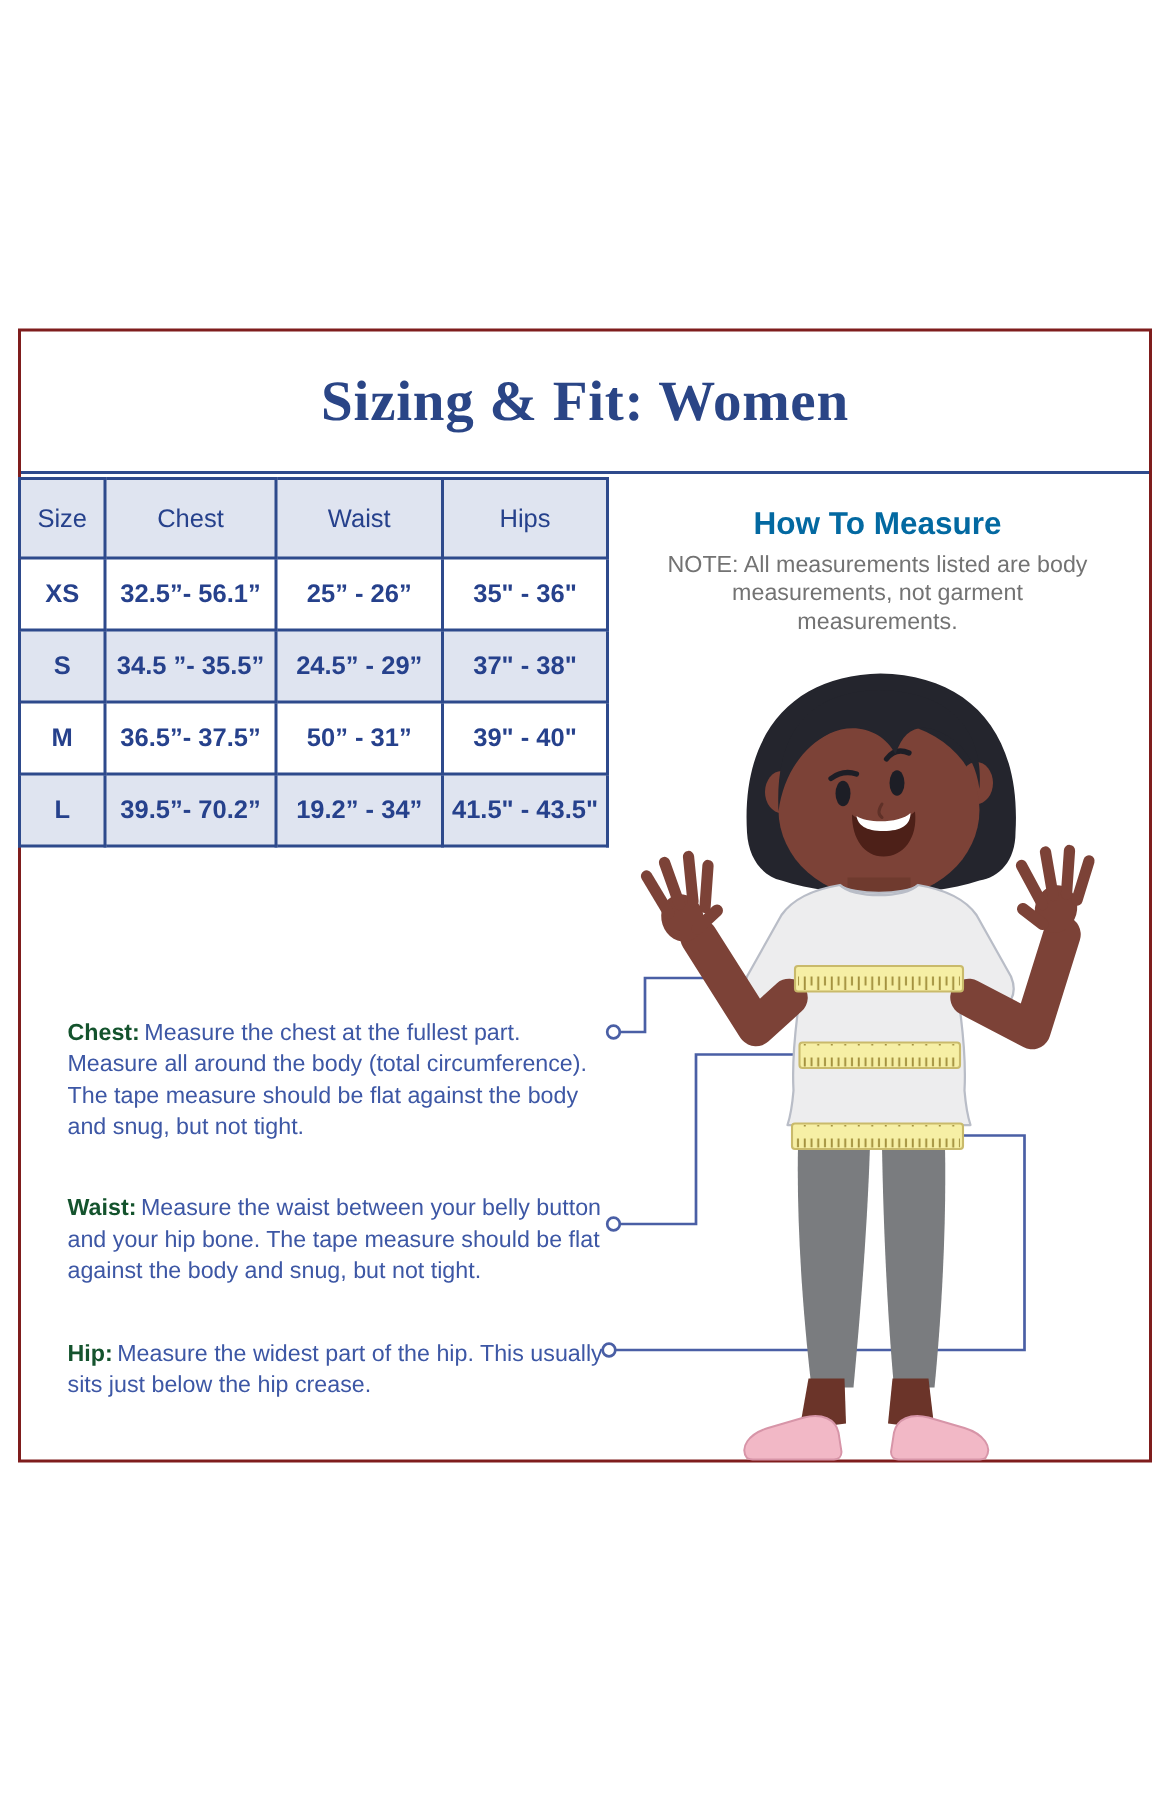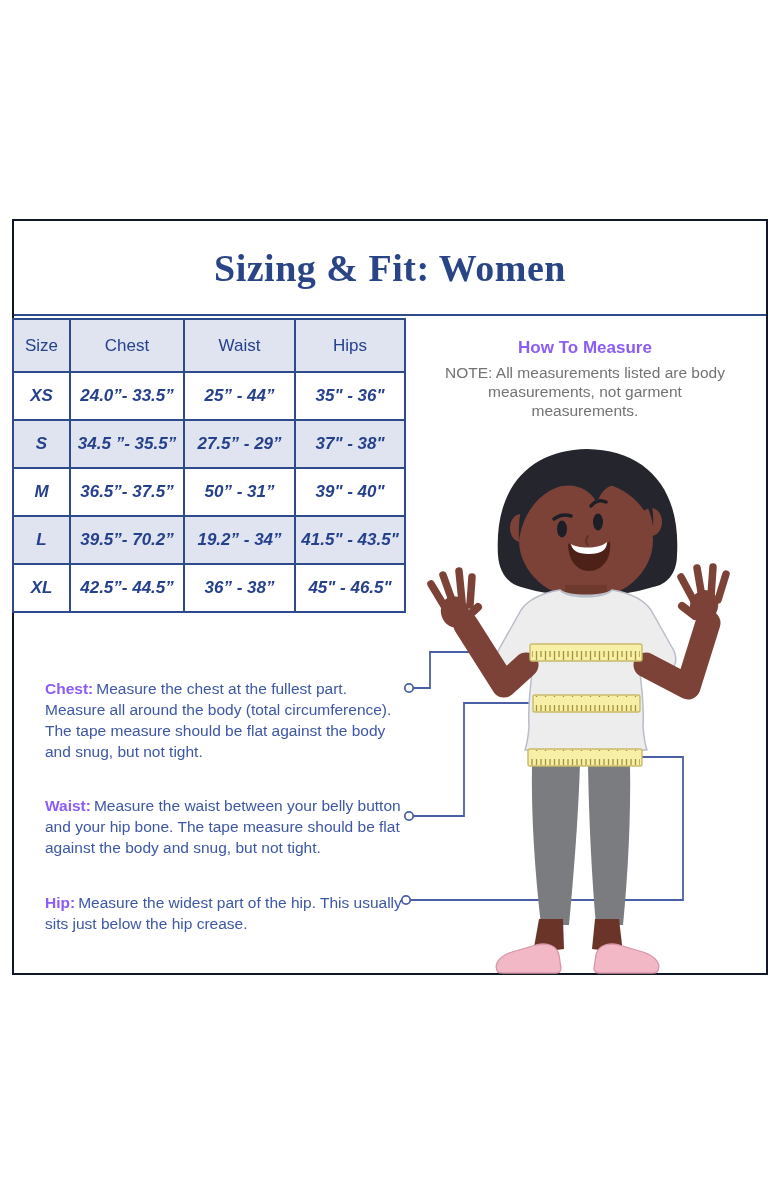--- a/index.html
+++ b/index.html
@@ -1,51 +1,51 @@
 <!DOCTYPE html>
 <html><head>
 <meta charset="utf-8">
 <style>
   * { margin:0; padding:0; box-sizing:border-box; }
   body { background:#ffffff; font-family:"Liberation Sans", sans-serif; }
   .screen { position:relative; width:780px; height:1196px; background:#ffffff; overflow:hidden; }
 
   .card {
     position:absolute; left:12px; top:219px; width:756px; height:756px;
-    border:2px solid #0f172a; background:#ffffff;
+    border:2px solid #7f1d1d; background:#ffffff;
   }
   .title-box {
     height:95px; border-bottom:2px solid #2e4a8c;
     display:flex; align-items:center; justify-content:center;
   }
   .page-title {
     font-family:"Liberation Serif","DejaVu Serif",serif;
     font-size:38px; font-weight:700; color:#2a4586; letter-spacing:0.5px;
   }
 
   table.size-table {
     position:absolute; left:-2px; top:97px; width:392px;
     border-collapse:collapse; table-layout:fixed;
   }
   .size-table th, .size-table td {
     border:2px solid #2e4a8c; text-align:center; vertical-align:middle;
     color:#26418c; font-size:17px;
   }
   .size-table th { height:53px; font-weight:400; }
-  .size-table td { height:48px; font-weight:600;font-style:italic; }
+  .size-table td { height:48px; font-weight:600; }
   .size-table td.size-cell { font-weight:700; }
   .size-table tr.alt { background:#dfe4f0; }
   .size-table thead tr { background:#dfe4f0; }
 
   .htm-block { position:absolute; left:390px; top:97px; width:362px; text-align:center; }
-  .htm-title { margin-top:20px; font-size:17px; font-weight:700; color:#8b5cf6; }
+  .htm-title { margin-top:20px; font-size:21px; font-weight:700; color:#0369a1; }
   .htm-note  { margin:5px auto 0; width:300px; font-size:15.5px; line-height:19px; color:#737373; }
 
   .instr { position:absolute; left:31px; width:360px; font-size:15.5px; line-height:21px; color:#3d57a5; }
-  .instr b { color:#8b5cf6; margin-right:3px; }
+  .instr b { color:#14532d; margin-right:3px; }
   .instr-chest { top:457px; }
   .instr-waist { top:574px; }
   .instr-hip   { top:671px; }
 
   svg.figure { position:absolute; left:-2px; top:-2px; width:756px; height:756px; pointer-events:none; }
 </style>
 </head>
 <body>
 
 <div class="screen">
@@ -66,47 +66,41 @@
         <tr>
           <th>Size</th>
           <th>Chest</th>
           <th>Waist</th>
           <th>Hips</th>
         </tr>
       </thead>
       <tbody>
         <tr>
           <td class="size-cell">XS</td>
-          <td>24.0”- 33.5”</td>
-          <td>25” - 44”</td>
+          <td>32.5”- 56.1”</td>
+          <td>25” - 26”</td>
           <td>35" - 36"</td>
         </tr>
         <tr class="alt">
           <td class="size-cell">S</td>
           <td>34.5 ”- 35.5”</td>
-          <td>27.5” - 29”</td>
+          <td>24.5” - 29”</td>
           <td>37" - 38"</td>
         </tr>
         <tr>
           <td class="size-cell">M</td>
           <td>36.5”- 37.5”</td>
           <td>50” - 31”</td>
           <td>39" - 40"</td>
         </tr>
         <tr class="alt">
           <td class="size-cell">L</td>
           <td>39.5”- 70.2”</td>
           <td>19.2” - 34”</td>
           <td>41.5" - 43.5"</td>
-        </tr>
-        <tr>
-          <td class="size-cell">XL</td>
-          <td>42.5”- 44.5”</td>
-          <td>36” - 38”</td>
-          <td>45" - 46.5"</td>
         </tr>
       </tbody>
     </table>
 
     <div class="htm-block">
       <div class="htm-title">How To Measure</div>
       <div class="htm-note">NOTE: All measurements listed are body measurements, not garment measurements.</div>
     </div>
 
     <p class="instr instr-chest"><b>Chest:</b><span>Measure the chest at the fullest part. Measure all around the body (total circumference). The tape measure should be flat against the body and snug, but not tight.</span></p>

